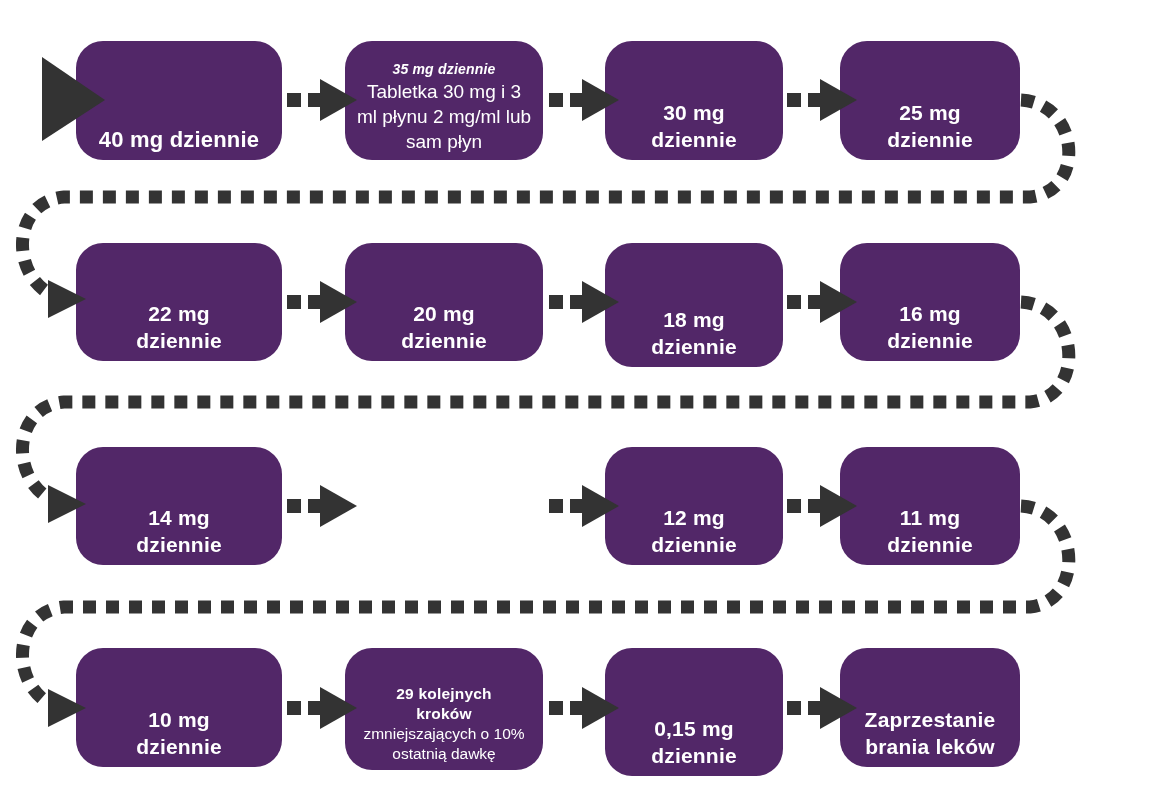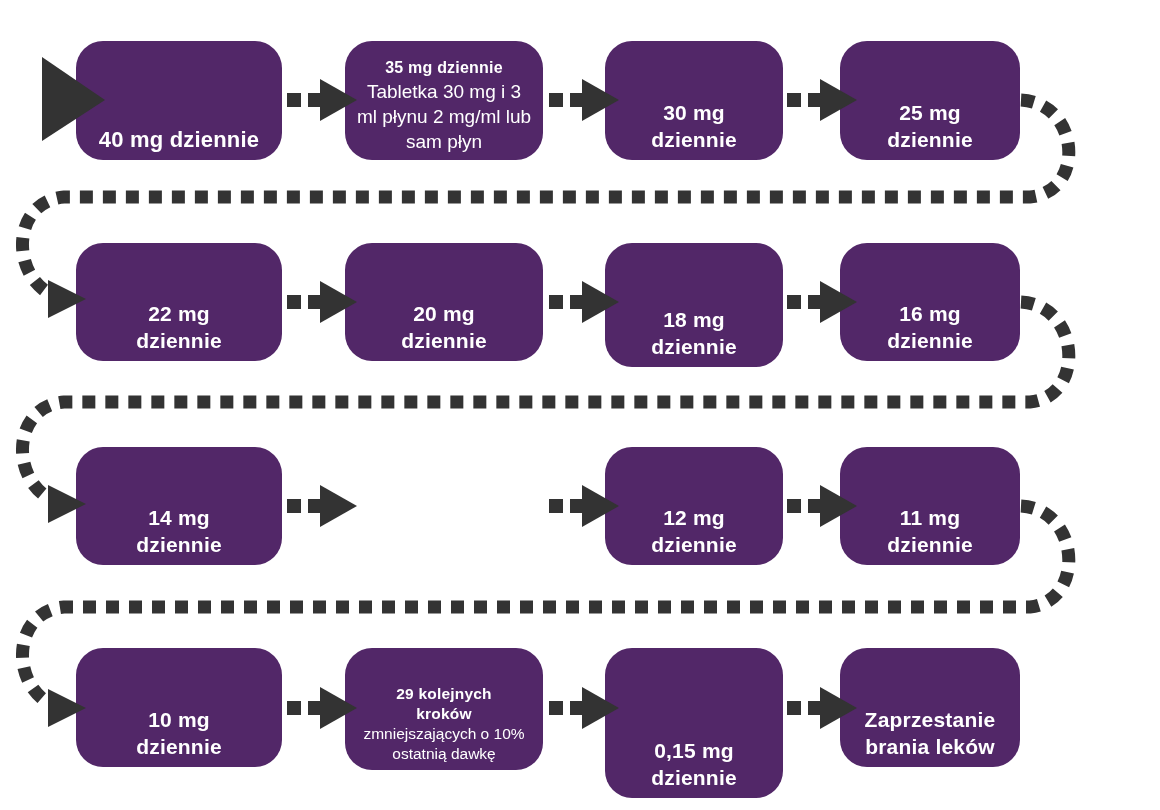--- a/index.html
+++ b/index.html
@@ -37,21 +37,21 @@
   .sub{
     font-weight:400;
     line-height:1.3;
   }
   
   .std .title{max-width:110px;}
   
   .b0 .title{font-size:22px;}
   .b0 .sub{font-size:19px;max-width:160px;line-height:1.35;}
   
-  .b1 .title{font-size:16px;}
+  .b1 .title{font-size:14px;font-style:italic;}
   .b1 .sub{font-size:19px;max-width:178px;line-height:1.32;}
   
   .b13 .title{font-size:15.5px;max-width:125px;}
   .b13 .sub{font-size:15.5px;max-width:180px;}
   
   .b15 .title{max-width:150px;}
   
   #connectors{
     position:absolute;left:0;top:0;z-index:2;
     pointer-events:none;
@@ -106,21 +106,21 @@
     <div class="title">11 mg dziennie</div>
   </div>
 
   <div class="box std" style="left:76px;top:648px;width:206px;height:119px;">
     <div class="title">10 mg dziennie</div>
   </div>
   <div class="box b13" style="left:345px;top:648px;width:198px;height:122px;">
     <div class="title">29 kolejnych kroków</div>
     <div class="sub">zmniejszających o 10% ostatnią dawkę</div>
   </div>
-  <div class="box std" style="left:605px;top:648px;width:178px;height:150px;">
+  <div class="box std" style="left:605px;top:648px;width:178px;height:128px;">
     <div class="title">0,15 mg dziennie</div>
   </div>
   <div class="box std b15" style="left:840px;top:648px;width:180px;height:119px;">
     <div class="title">Zaprzestanie brania leków</div>
   </div>
 
   <svg id="connectors" width="1160" height="810" viewBox="0 0 1160 810">
 
     <polygon class="solid" points="42,57 42,141 105,100"></polygon>
 

